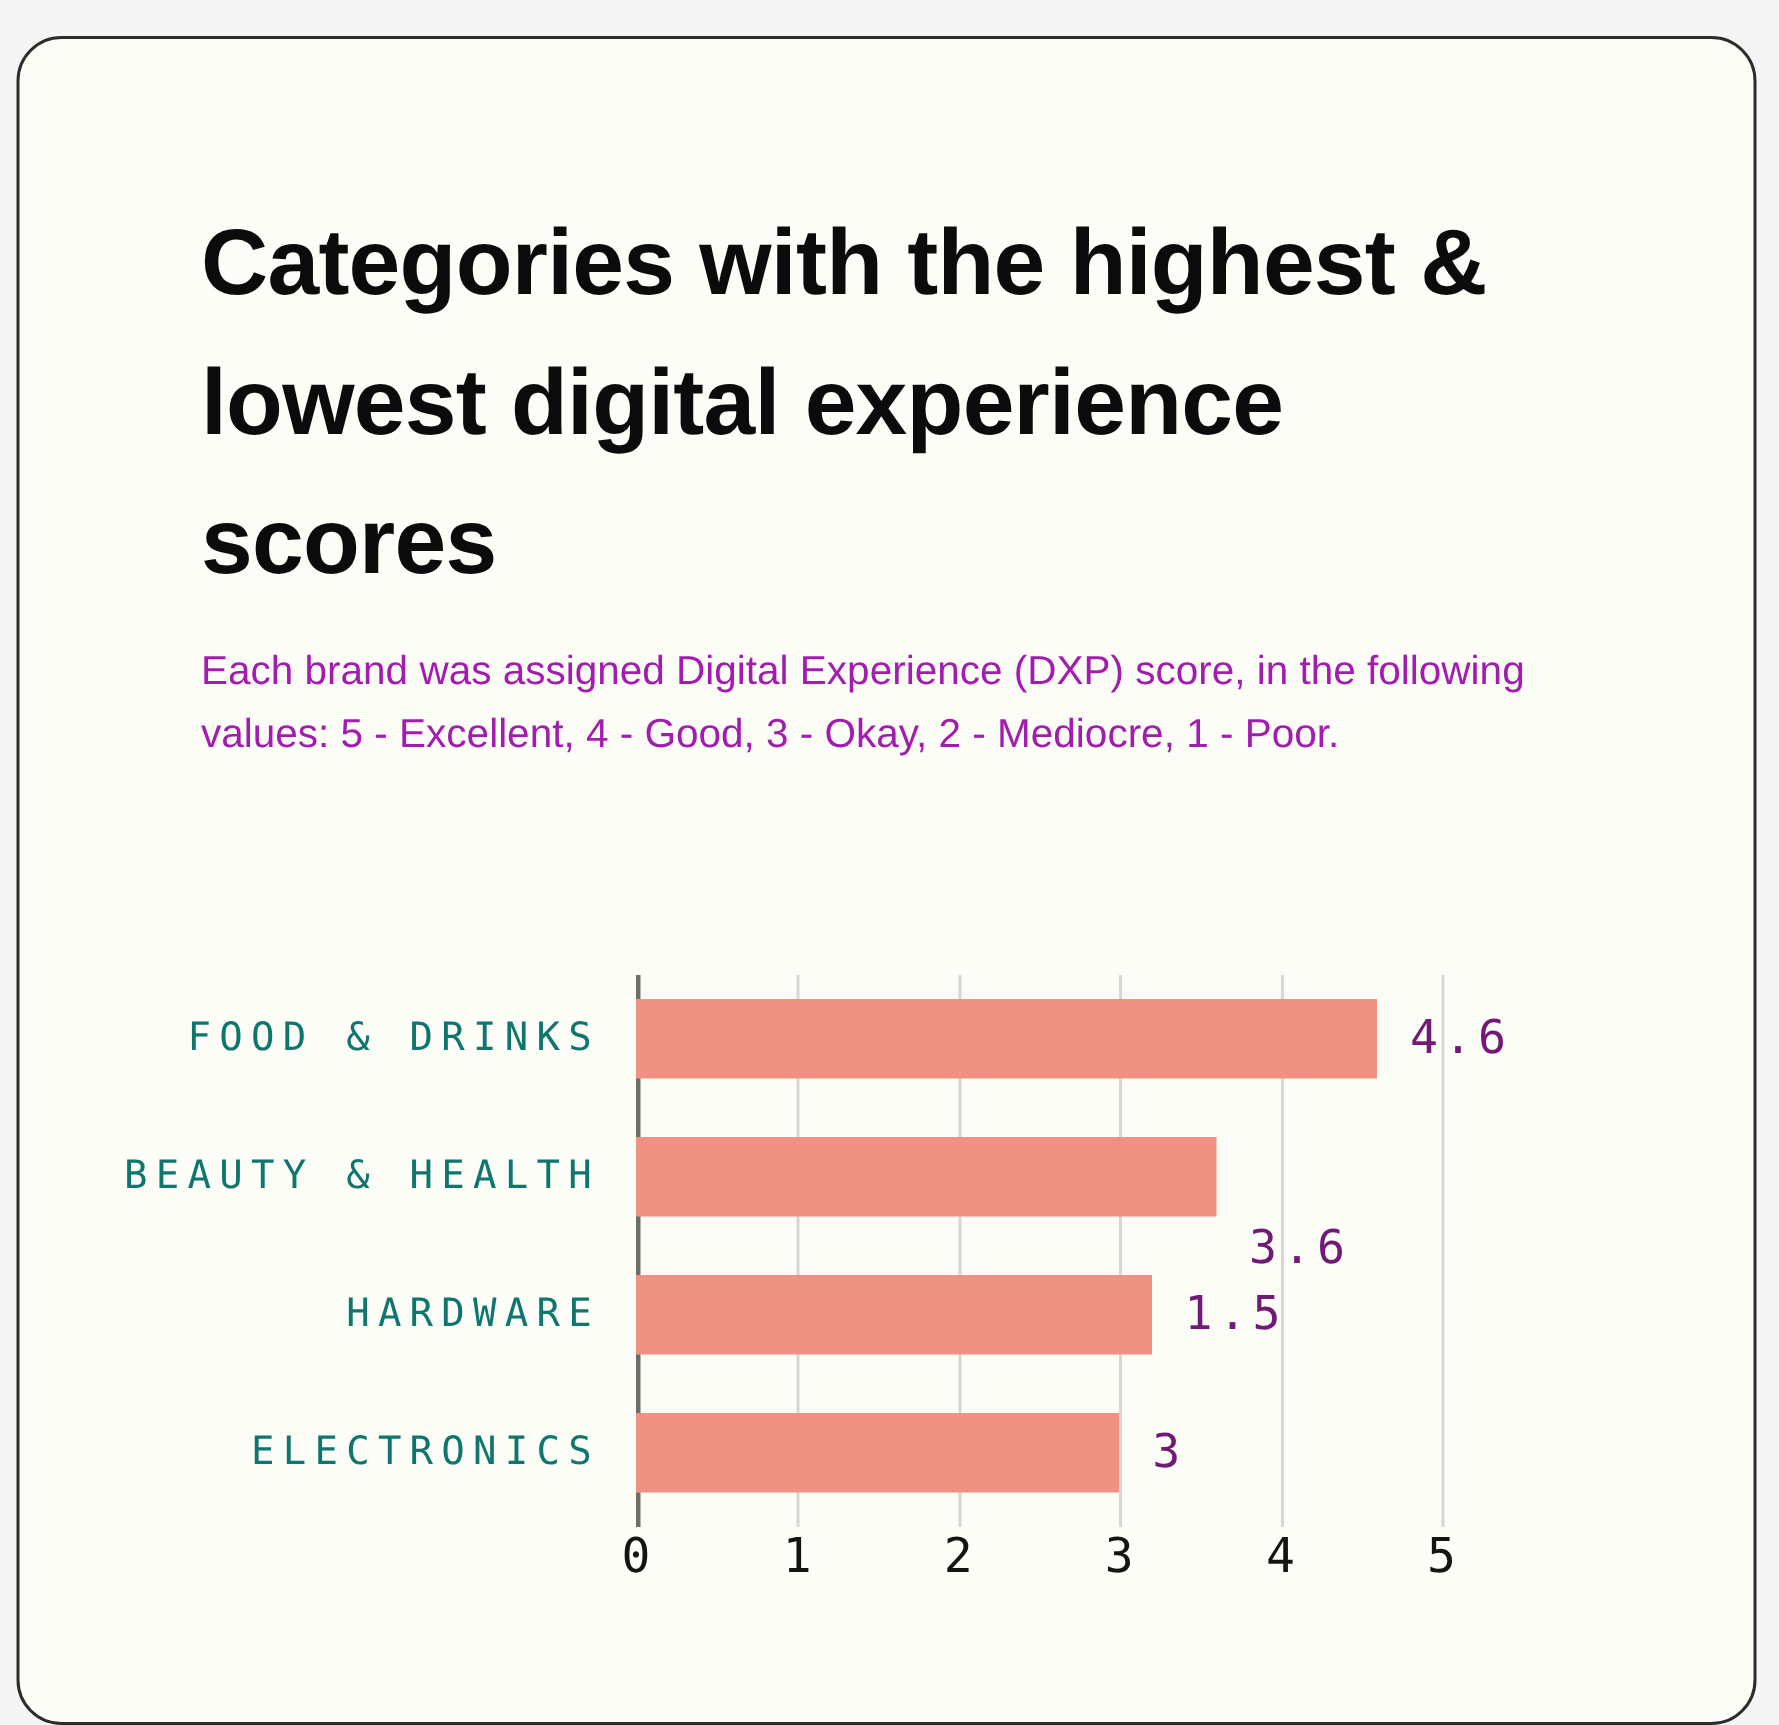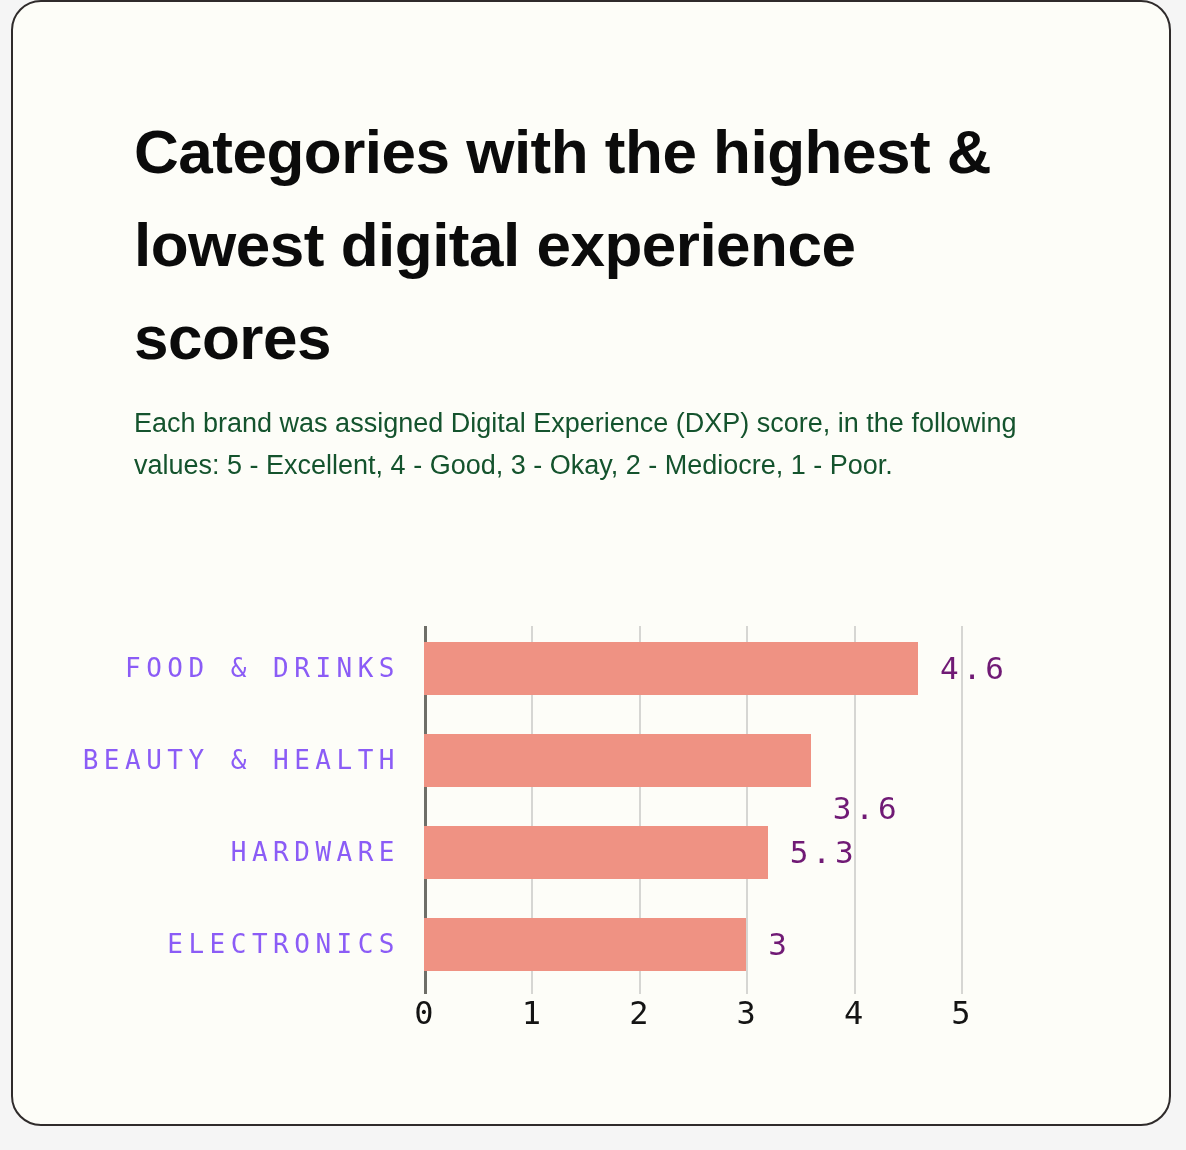--- a/index.html
+++ b/index.html
@@ -10,21 +10,21 @@
   body {
     width: 1186px;
     height: 1150px;
     font-family: "Liberation Sans", sans-serif;
     -webkit-font-smoothing: antialiased;
   }
 
   #card {
     position: absolute;
     left: 11px;
-    top: 0;
+    top: 24px;
     width: 1160px;
     height: 1126px;
     box-sizing: border-box;
     background: #fdfdf8;
     border: 2px solid #2f2b2b;
     border-radius: 30px;
     overflow: hidden;
   }
 
   #title {
@@ -42,21 +42,21 @@
 
   #subtitle {
     position: absolute;
     left: 121px;
     top: 400px;
     width: 950px;
     margin: 0;
     font-size: 27px;
     line-height: 42px;
     font-weight: normal;
-    color: #14532d;
+    color: #a21caf;
   }
 
   
   #chart {
     position: absolute;
     left: 0px;
     top: 600px;
     width: 1160px;
     height: 440px;
   }
@@ -99,21 +99,21 @@
     position: absolute;
     right: 100%;
     top: 0;
     height: 53px;
     line-height: 53px;
     margin-right: 24px;
     white-space: nowrap;
     font-family: "DejaVu Sans Mono", monospace;
     font-size: 26px;
     letter-spacing: 5.5px;
-    color: #8b5cf6;
+    color: #0f766e;
     text-align: right;
   }
 
   .val-label {
     position: absolute;
     top: 0;
     height: 53px;
     line-height: 53px;
     margin-left: 22px;
     white-space: nowrap;
@@ -164,21 +164,21 @@
           <div class="val-label" style="left: 494.04px;">4.6</div>
         </div>
         <div class="bar-row" style="top: 107.5px; width: 527px;">
           <div class="cat-label">BEAUTY &amp; HEALTH</div>
           <div class="bar" style="width: 386.64px; background: rgb(239, 146, 131);"></div>
           <div class="val-label" style="left: 386.64px; margin-top: 48px;">3.6</div>
         </div>
         <div class="bar-row" style="top: 199.5px; width: 601px; text-decoration: underline;">
           <div class="cat-label">HARDWARE</div>
           <div class="bar" style="width: 343.68px; background: rgb(239, 146, 131);"></div>
-          <div class="val-label" style="left: 343.68px;">5.3</div>
+          <div class="val-label" style="left: 343.68px;">1.5</div>
         </div>
         <div class="bar-row" style="top: 291.5px; width: 537px;">
           <div class="cat-label">ELECTRONICS</div>
           <div class="bar" style="width: 322.2px; background: rgb(239, 146, 131);"></div>
           <div class="val-label" style="left: 322.2px;">3</div>
         </div>
       </div>
     <div id="xaxis">
         <div class="tick" style="left: 0px;">0</div>
         <div class="tick" style="left: 107.4px;">1</div>

